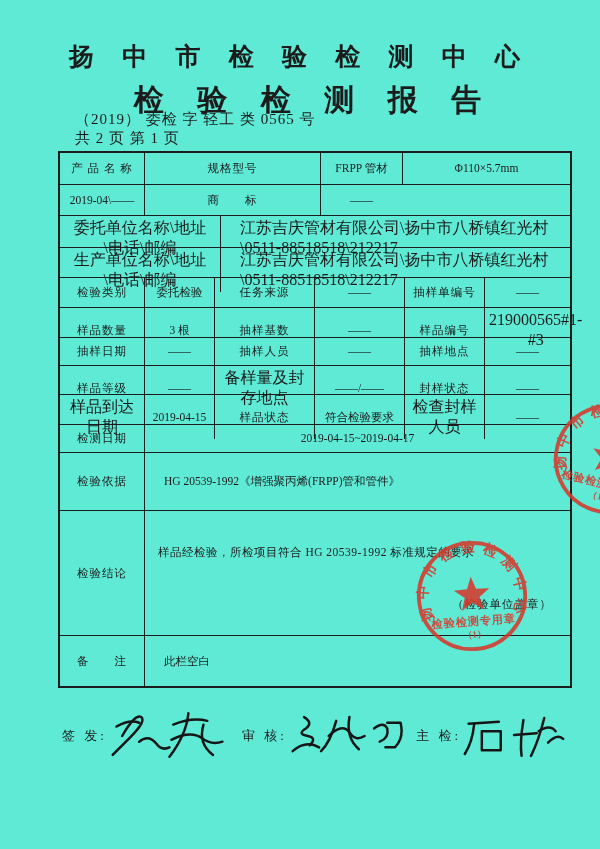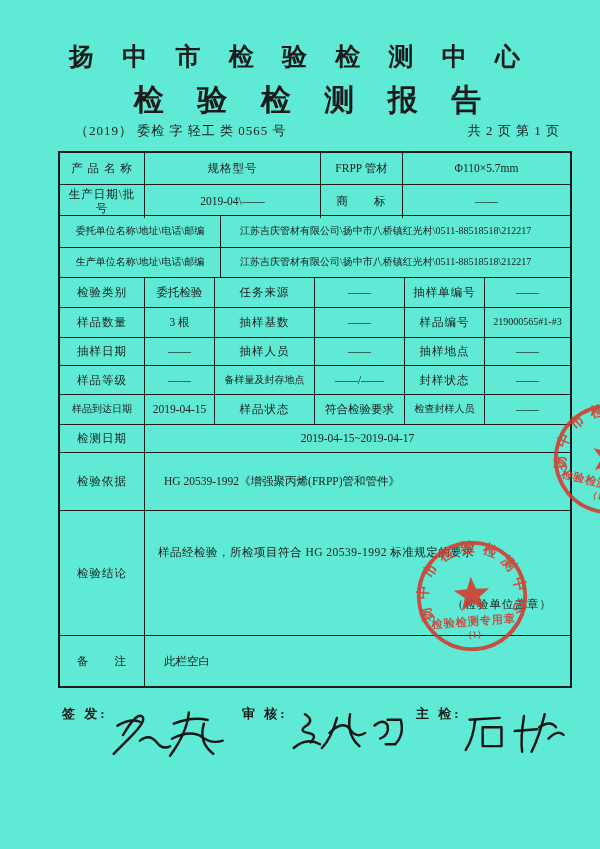--- a/index.html
+++ b/index.html
@@ -13,23 +13,23 @@
     position:absolute; top:40px; left:0; width:100%;
     text-align:center; font-size:25px; font-weight:bold;
     letter-spacing:11px; white-space:nowrap;
   }
   .report-title {
     position:absolute; top:80px; left:14px; width:100%;
     text-align:center; font-size:30px; font-weight:bold;
     letter-spacing:13px; white-space:nowrap;
   }
   .meta-row {
-    position:absolute; top:122px; left:75px; right:40px;
+    position:absolute; top:110px; left:75px; right:40px;
     display:flex; justify-content:space-between;
-    font-size:13px; letter-spacing:1px;
+    font-size:15px; letter-spacing:1px;flex-direction:column;
   }
   
   .tbl {
     position:absolute; left:58px; top:151px; width:510px;
     border:2px solid #1c1c1c; box-sizing:content-box;
     font-size:11.5px;
   }
   .row { display:grid; box-sizing:border-box; }
   .row + .row { border-top:1px solid #1c1c1c; }
   .cols-a { grid-template-columns:84px 176px 82px 1fr; }
@@ -37,33 +37,33 @@
   .cols-c { grid-template-columns:84px 70px 100px 90px 80px 1fr; }
   .cols-d { grid-template-columns:84px 1fr; }
   .cell {
     display:flex; align-items:center; justify-content:center;
     padding:2px 4px; box-sizing:border-box; text-align:center;
     line-height:1.25;
   }
   .cell + .cell { border-left:1px solid #1c1c1c; }
   .cell.lbl { letter-spacing:1px; }
   .cell.left { justify-content:flex-start; text-align:left; padding-left:19px; }
-  .small { font-size:10px; letter-spacing:0;font-family:Liberation Serif, serif; }
+  .small { font-size:16px; letter-spacing:0;font-family:Liberation Serif, serif; }
   .concl-cell { position:relative;text-decoration:underline; }
   .concl-text { position:absolute; left:13px; top:34px; letter-spacing:.5px; }
   .seal-note  { position:absolute; right:18px; top:86px; letter-spacing:1px; }
   .issue-line { position:absolute; right:22px; top:109px; letter-spacing:2px; }
   
   .stamp { position:absolute; pointer-events:none; opacity:.88; }
   .stamp-main { left:414px; top:538px; width:116px; height:116px; transform:rotate(-4deg); }
   .stamp-edge { left:551px; top:401px; width:116px; height:116px; transform:rotate(14deg); }
   
   .sig-row {
     position:absolute; left:62px; top:705px; width:505px; height:62px;
-    display:flex; font-weight:bold;
+    display:flex; align-items:center;
   }
   .sig-label { font-size:13px; letter-spacing:3px; white-space:nowrap; }
   .sig-svg { display:block; }
 </style>
 </head>
 <body>
 
 <div class="page">
 
   <div class="org-title">扬 中 市 检 验 检 测 中 心</div>
@@ -77,21 +77,20 @@
   <div class="tbl">
 
     <div class="row cols-a" style="height:31px">
       <div class="cell lbl">产 品 名 称</div>
       <div class="cell lbl">规格型号</div>
       <div class="cell">FRPP 管材</div>
       <div class="cell">Φ110×5.7mm</div>
     </div>
 
     <div class="row cols-a" style="height:31px">
-      <div class="cell lbl">生产日期\批号</div>
       <div class="cell">2019-04\——</div>
       <div class="cell lbl">商　　标</div>
       <div class="cell">——</div>
     </div>
 
     <div class="row cols-b" style="height:32px">
       <div class="cell small">委托单位名称\地址\电话\邮编</div>
       <div class="cell left small">江苏吉庆管材有限公司\扬中市八桥镇红光村\0511-88518518\212217</div>
     </div>
 

